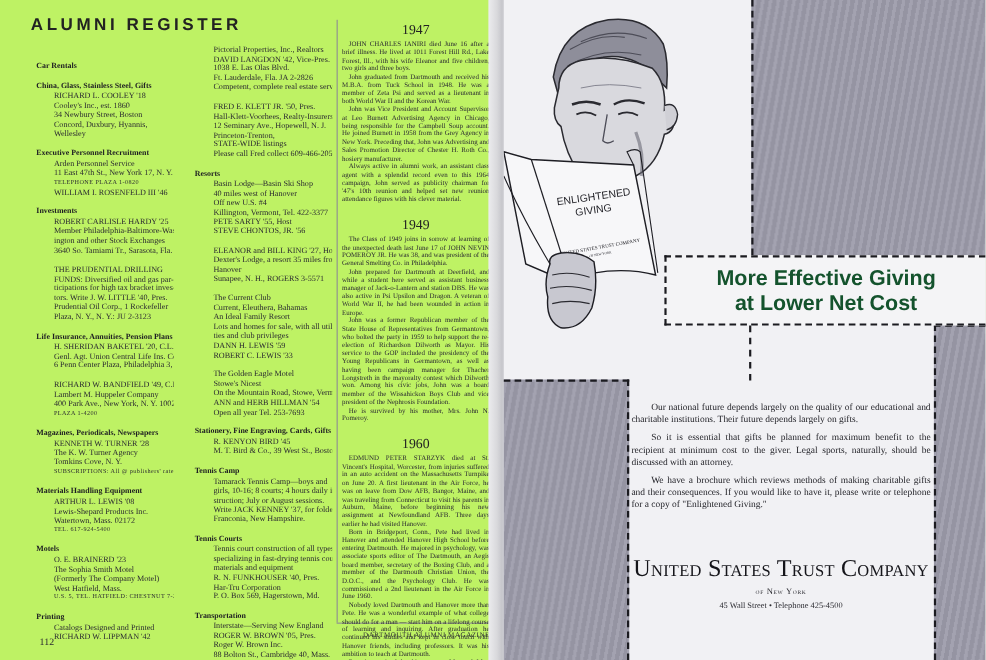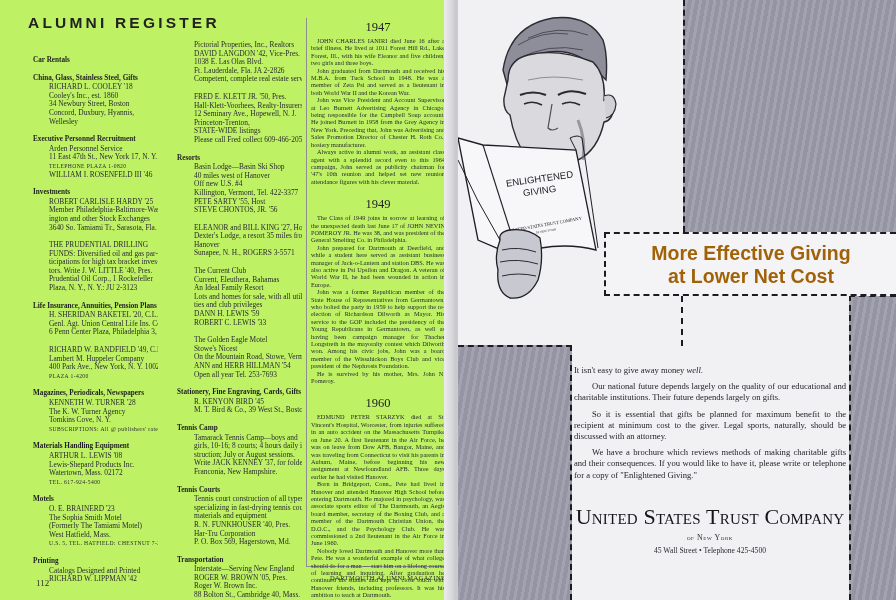--- a/index.html
+++ b/index.html
@@ -61,21 +61,21 @@
   .gp-bottom-left { left: 0; top: 345px; width: 114px; height: 255px; border-top: 2px dashed #1b1b20; border-right: 2px dashed #1b1b20; }
   .gp-bottom-right { left: 391px; top: 295px; width: 47px; height: 305px; border-left: 2px dashed #1b1b20; border-top: 2px dashed #1b1b20; }
 
   .headline-box {
     position: absolute; left: 146px; top: 232px; width: 292px; height: 64px;
     background: #f4f4f6; border: 2px dashed #1b1b20; border-right: none;
   }
   .headline {
     position: absolute; left: 0; top: 8px; width: 290px; text-align: center;
     font-family: "Liberation Sans", "DejaVu Sans", sans-serif; font-weight: bold;
-    font-size: 19.5px; line-height: 23px; color: #a16207;
+    font-size: 19.5px; line-height: 23px; color: #14532d;
   }
   .connector-v { position: absolute; left: 223px; top: 296px; width: 0; height: 50px; border-left: 2px dashed #1b1b20; }
 
   .illustration { position: absolute; left: 0; top: 0; width: 230px; height: 310px; }
 
   .copy {
     position: absolute; left: 116px; top: 365px; width: 272px;
     font-size: 8.6px; line-height: 11.2px; color: #1e1e24; text-align: justify;
   }
   .copy p { margin-bottom: 5px; }
@@ -148,21 +148,21 @@
       <div class="entry">
         <div>ARTHUR L. LEWIS '08</div>
         <div>Lewis-Shepard Products Inc.</div>
         <div>Watertown, Mass. 02172</div>
         <div class="sc">TEL. 617-924-5400</div>
       </div>
       <div class="cat">Motels</div>
       <div class="entry">
         <div>O. E. BRAINERD '23</div>
         <div>The Sophia Smith Motel</div>
-        <div>(Formerly The Tamiami Motel)</div>
+        <div>(Formerly The Company Motel)</div>
         <div>West Hatfield, Mass.</div>
         <div class="sc">U.S. 5, TEL. HATFIELD: CHESTNUT 7-2871</div>
       </div>
       <div class="cat">Printing</div>
       <div class="entry">
         <div>Catalogs Designed and Printed</div>
         <div>RICHARD W. LIPPMAN '42</div>
       </div>
     </div>
   <div class="col col-b" id="colB">
@@ -310,21 +310,20 @@
 
   <div class="headline-box">
     <div class="headline">
       <div>More Effective Giving</div>
       <div>at Lower Net Cost</div>
     </div>
   </div>
   <div class="connector-v"></div>
 
   <div class="copy">
-    <p><span>It isn't easy to give away money </span><em>well</em><span>.</span></p>
     <p class="ind">Our national future depends largely on the quality of our educational and charitable institutions. Their future depends largely on gifts.</p>
     <p class="ind">So it is essential that gifts be planned for maximum benefit to the recipient at minimum cost to the giver. Legal sports, naturally, should be discussed with an attorney.</p>
     <p class="ind">We have a brochure which reviews methods of making charitable gifts and their consequences. If you would like to have it, please write or telephone for a copy of "Enlightened Giving."</p>
   </div>
 
   <div class="company">United States Trust Company</div>
   <div class="company-sub">of New York</div>
   <div class="company-addr">45 Wall Street • Telephone 425-4500</div>
 </div>
 

